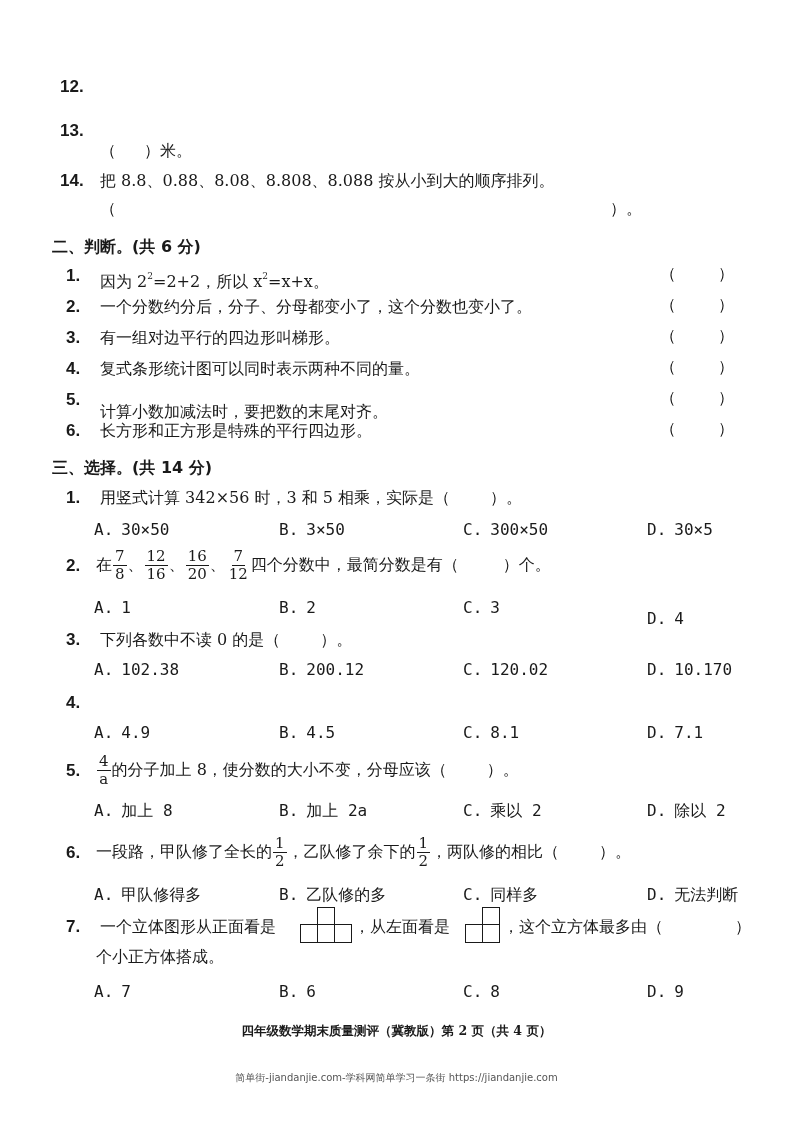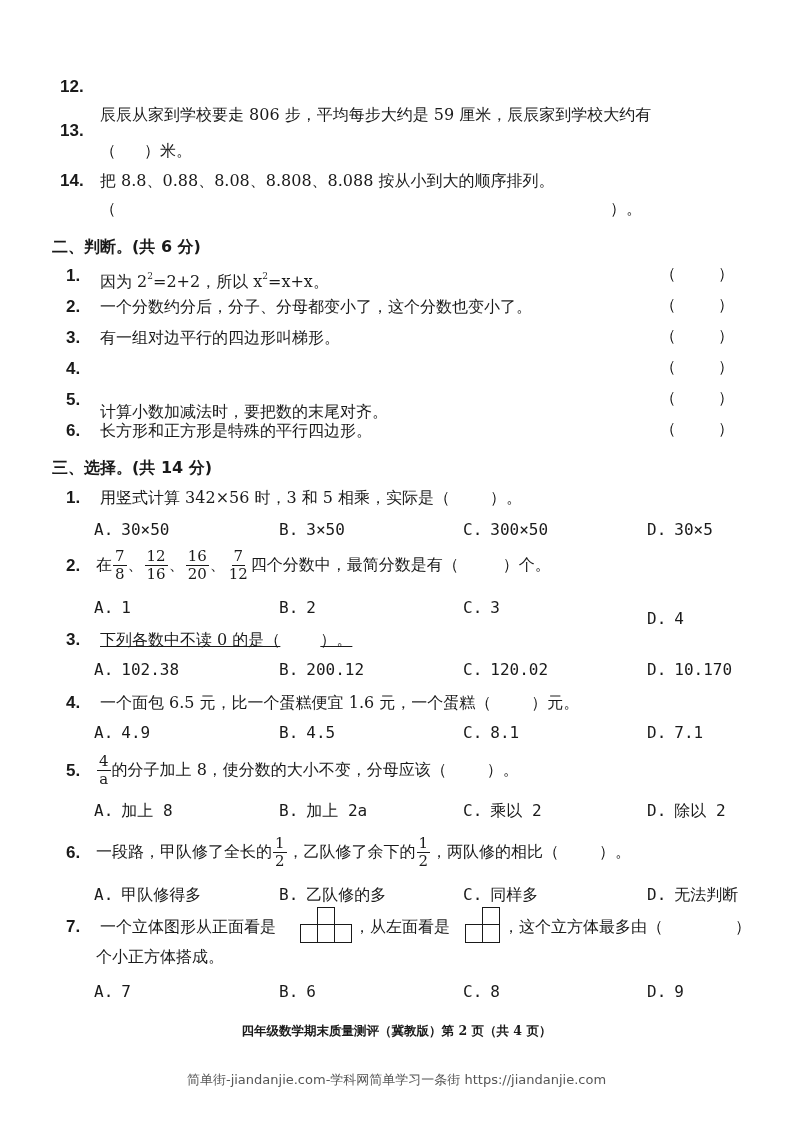--- a/index.html
+++ b/index.html
@@ -13,54 +13,54 @@
   .txt { position: absolute; font-size: 16px; line-height: 22px; white-space: nowrap; }
   .hdr { position: absolute; font-size: 16px; font-weight: bold; line-height: 22px; white-space: nowrap; font-family: "DejaVu Sans", "Liberation Sans", sans-serif; }
   .paren { position: absolute; font-size: 16px; line-height: 22px; }
   .opt { position: absolute; font-size: 16px; line-height: 22px; white-space: nowrap; font-family: "DejaVu Sans Mono", "Liberation Mono", monospace; }
   .opt .lbl { margin-right: 8px; }
   .frac { display: inline-flex; flex-direction: column; align-items: center; vertical-align: middle; font-size: 15px; line-height: 17px; margin: 0 1px; }
   .frac .n { padding: 0 2px; border-bottom: 1.2px solid #1a1a1a; }
   .frac .d { padding: 0 2px; }
   .sup { font-size: 9px; vertical-align: 8px; }
   .footer { position: absolute; left: 0; width: 793px; text-align: center; top: 1023px; font-size: 12.5px; font-weight: bold; font-family: "DejaVu Serif", serif; }
-  .watermark { position: absolute; left: 0; width: 793px; text-align: center; top: 1071px; font-size: 13px; color: #555; font-family: "DejaVu Sans", "Liberation Sans", sans-serif; }
+  .watermark { position: absolute; left: 0; width: 793px; text-align: center; top: 1071px; font-size: 10px; color: #555; font-family: "DejaVu Sans", "Liberation Sans", sans-serif; }
   .shape { position: absolute; }
   .shape div { position: absolute; border: 1.6px solid #1a1a1a; box-sizing: border-box; background: #fff; }
   .answer-space { display: inline-block; }
 </style>
 </head>
 <body>
 
 <div class="page">
 
   <span class="num" style="left:60px;top:76px;">12.</span>
 
   <span class="num" style="left:60px;top:120px;">13.</span>
-  <span class="txt" style="left:100px;top:104px;">辰辰从家到学校要走 806 步，平均每步大约是 59 厘米，辰辰家到学校大约有</span>
   <span class="txt" style="left:100px;top:140px;"><span>（</span><span class="answer-space" style="width:28px;"></span><span>）米。</span></span>
 
   <span class="num" style="left:60px;top:170px;">14.</span>
   <span class="txt" style="left:100px;top:170px;">把 8.8、0.88、8.08、8.808、8.088 按从小到大的顺序排列。</span>
   <span class="txt" style="left:100px;top:198px;">（</span>
   <span class="answer-space" style="position:absolute;left:118px;top:198px;width:490px;height:22px;"></span>
   <span class="txt" style="left:610px;top:198px;">）。</span>
 
   <span class="hdr" style="left:52px;top:236px;">二、判断。(共 6 分)</span>
 
   <span class="num" style="left:66px;top:265px;">1.</span>
   <span class="txt" style="left:100px;top:265px;"><span>因为 2</span><span class="sup">2</span><span>=2+2，所以 x</span><span class="sup">2</span><span>=x+x。</span></span>
 
   <span class="num" style="left:66px;top:296px;">2.</span>
   <span class="txt" style="left:100px;top:296px;">一个分数约分后，分子、分母都变小了，这个分数也变小了。</span>
 
   <span class="num" style="left:66px;top:327px;">3.</span>
   <span class="txt" style="left:100px;top:327px;">有一组对边平行的四边形叫梯形。</span>
 
   <span class="num" style="left:66px;top:358px;">4.</span>
+  <span class="txt" style="left:100px;top:358px;">复式条形统计图可以同时表示两种不同的量。</span>
 
   <span class="num" style="left:66px;top:389px;">5.</span>
   <span class="txt" style="left:100px;top:389px;margin-top:12px;">计算小数加减法时，要把数的末尾对齐。</span>
 
   <span class="num" style="left:66px;top:420px;">6.</span>
   <span class="txt" style="left:100px;top:420px;">长方形和正方形是特殊的平行四边形。</span>
 
   <span class="paren" style="left:660px;top:263px;">（</span>
   <span class="answer-space" style="position:absolute;left:676px;top:263px;width:40px;height:22px;"></span>
   <span class="paren" style="left:718px;top:263px;">）</span>
@@ -109,28 +109,27 @@
         <span class="n">7</span>
         <span class="d">12</span>
       </span><span>四个分数中，最简分数是有（</span><span class="answer-space" style="width:44px;"></span><span>）个。</span>
   </span>
   <span class="opt" style="left:94px;top:597px;"><span class="lbl">A.</span><span>1</span></span>
   <span class="opt" style="left:279px;top:597px;"><span class="lbl">B.</span><span>2</span></span>
   <span class="opt" style="left:463px;top:597px;"><span class="lbl">C.</span><span>3</span></span>
   <span class="opt" style="left:647px;top:608px;"><span class="lbl">D.</span><span>4</span></span>
 
   <span class="num" style="left:66px;top:629px;">3.</span>
-  <span class="txt" style="left:100px;top:629px;text-decoration:underline;"><span>下列各数中不读 0 的是（</span><span class="answer-space" style="width:40px;"></span><span>）。</span></span>
+  <span class="txt" style="left:100px;top:629px;"><span>下列各数中不读 0 的是（</span><span class="answer-space" style="width:40px;"></span><span>）。</span></span>
   <span class="opt" style="left:94px;top:659px;"><span class="lbl">A.</span><span>102.38</span></span>
   <span class="opt" style="left:279px;top:659px;"><span class="lbl">B.</span><span>200.12</span></span>
   <span class="opt" style="left:463px;top:659px;"><span class="lbl">C.</span><span>120.02</span></span>
   <span class="opt" style="left:647px;top:659px;"><span class="lbl">D.</span><span>10.170</span></span>
 
   <span class="num" style="left:66px;top:692px;">4.</span>
-  <span class="txt" style="left:100px;top:692px;"><span>一个面包 6.5 元，比一个蛋糕便宜 1.6 元，一个蛋糕（</span><span class="answer-space" style="width:40px;"></span><span>）元。</span></span>
   <span class="opt" style="left:94px;top:722px;"><span class="lbl">A.</span><span>4.9</span></span>
   <span class="opt" style="left:279px;top:722px;"><span class="lbl">B.</span><span>4.5</span></span>
   <span class="opt" style="left:463px;top:722px;"><span class="lbl">C.</span><span>8.1</span></span>
   <span class="opt" style="left:647px;top:722px;"><span class="lbl">D.</span><span>7.1</span></span>
 
   <span class="num" style="left:66px;top:760px;">5.</span>
   <span class="txt" style="left:96px;top:750px;line-height:40px;"><span class="frac">
         <span class="n">4</span>
         <span class="d">a</span>
       </span><span>的分子加上 8，使分数的大小不变，分母应该（</span><span class="answer-space" style="width:40px;"></span><span>）。</span></span>

